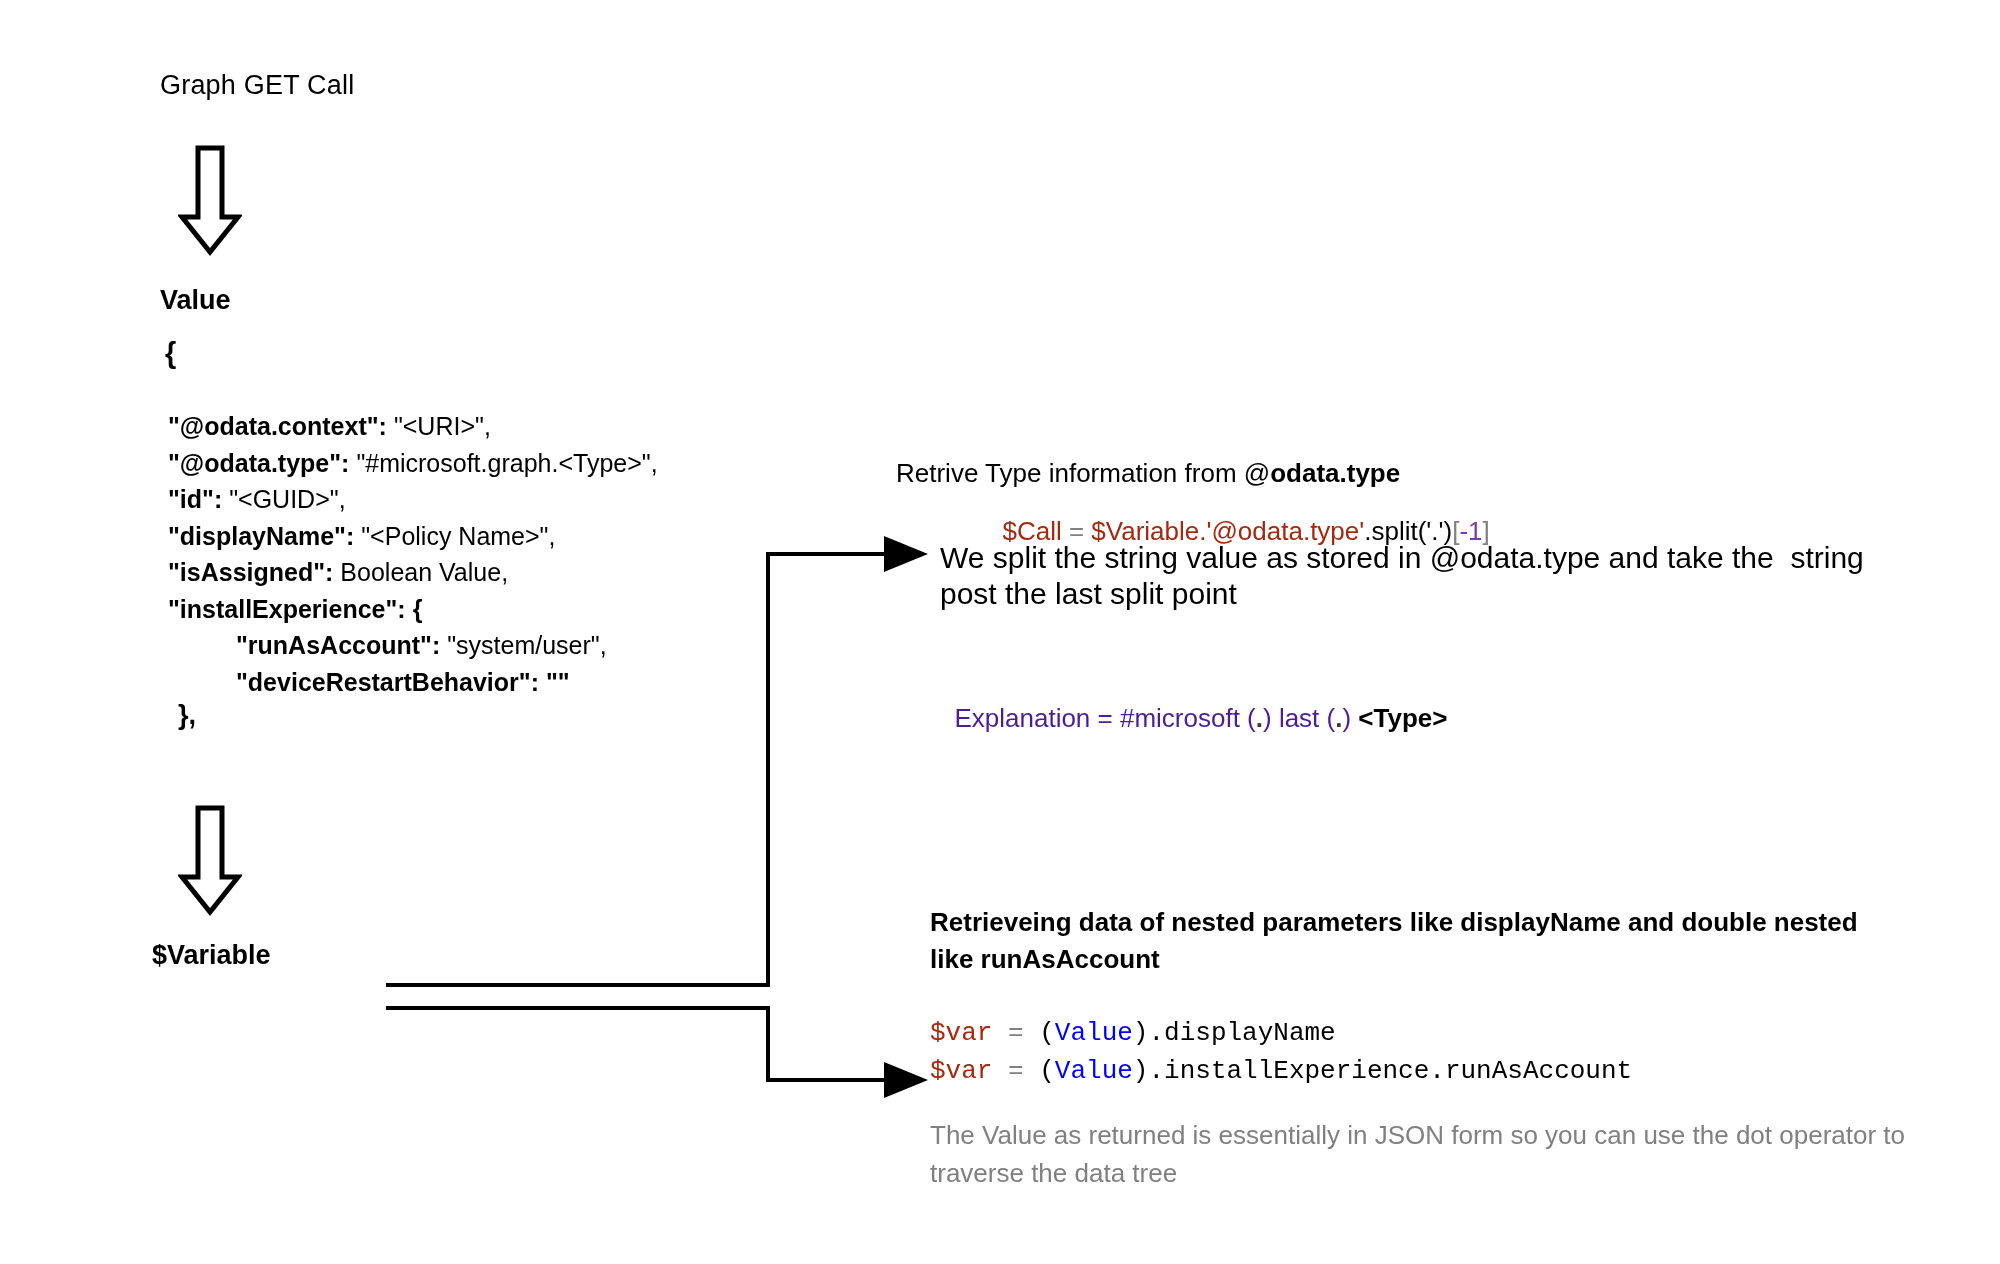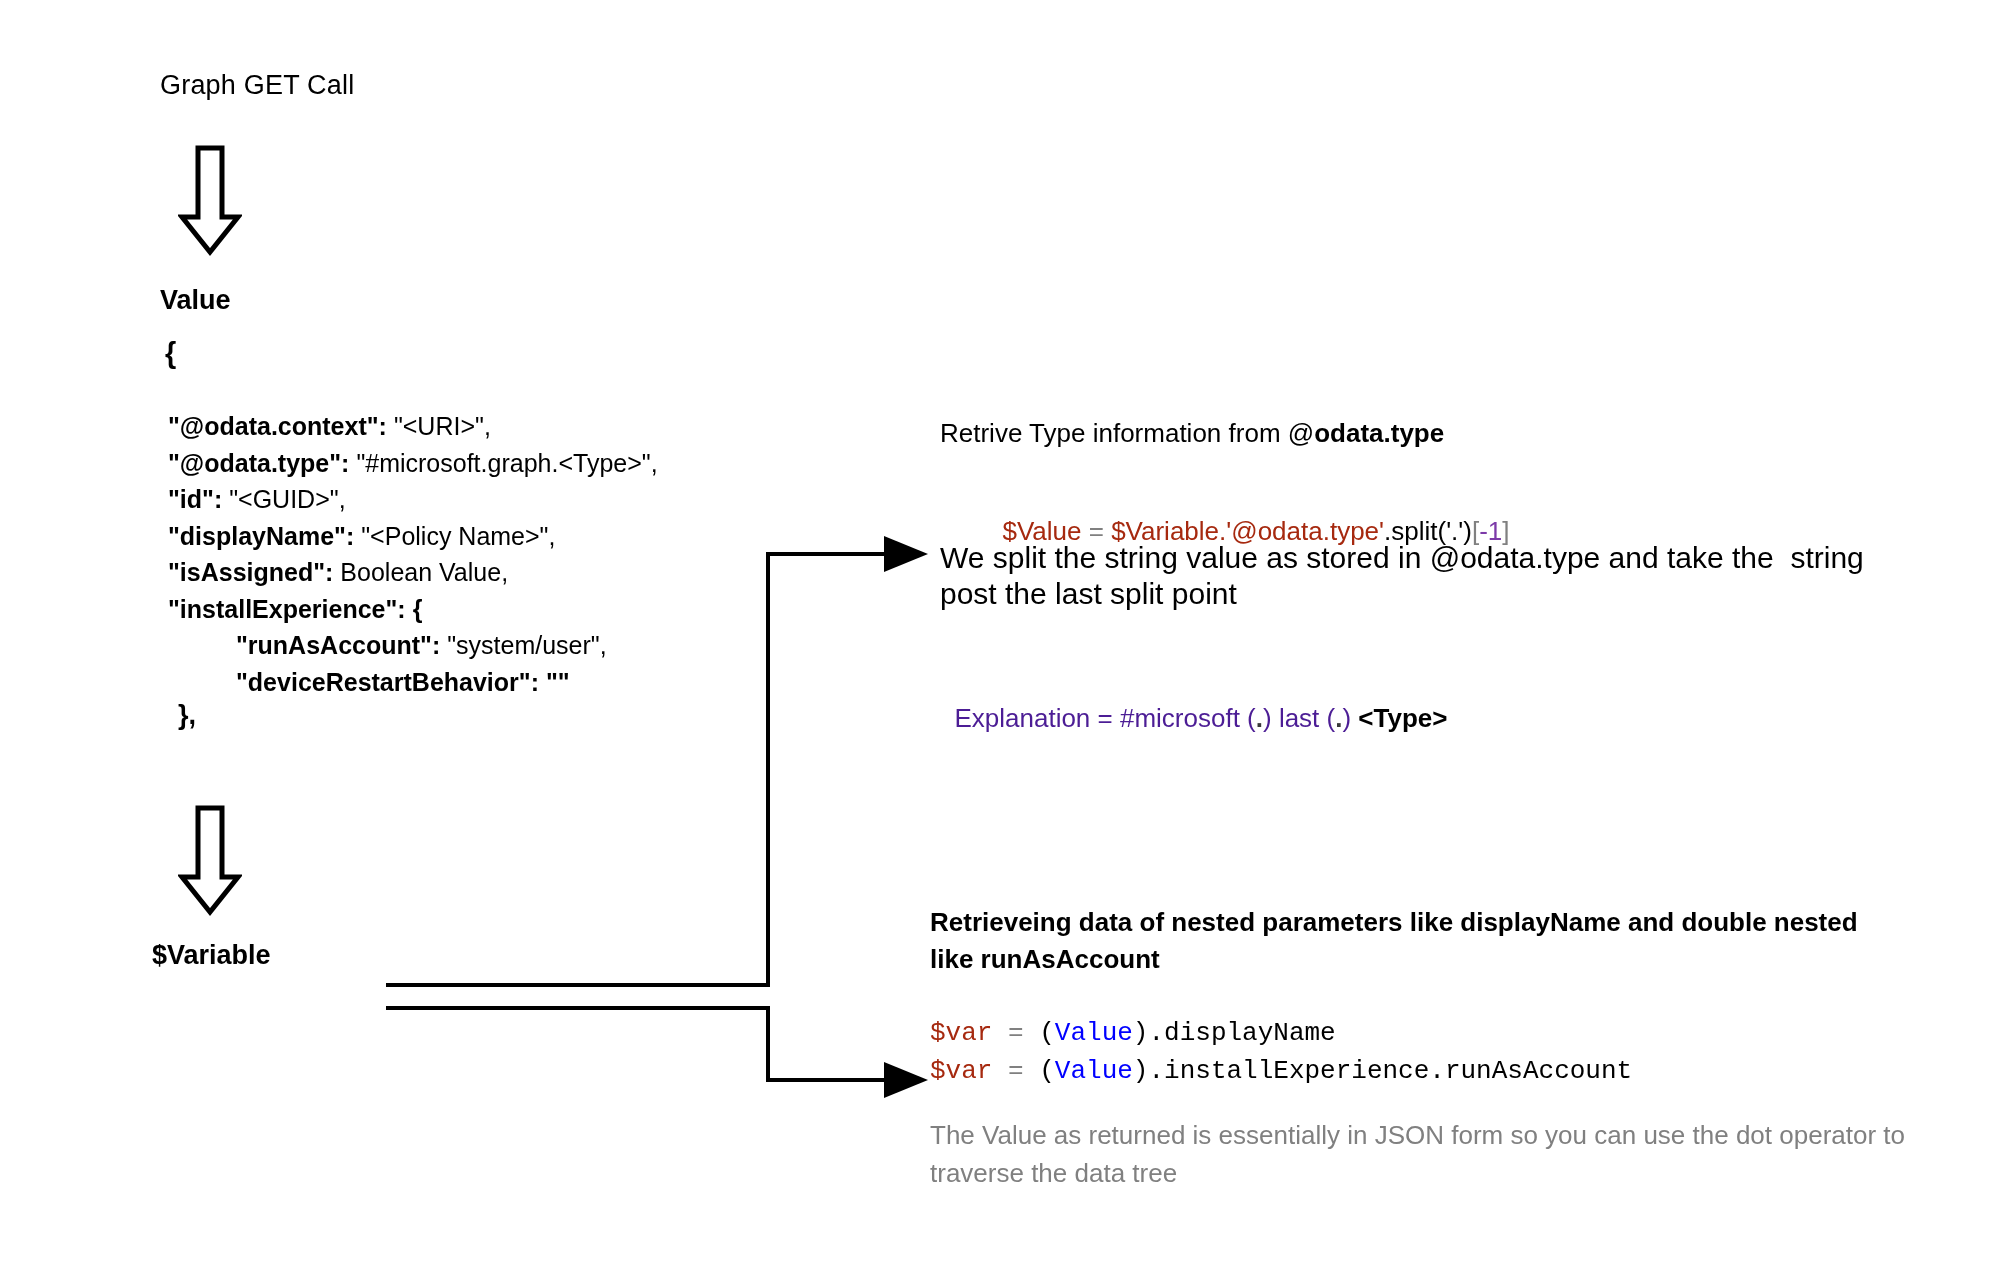--- a/index.html
+++ b/index.html
@@ -63,21 +63,21 @@
   #arrow-down-2 { left: 178px; top: 805px; }
 
   
   #connectors {
     left: 0; top: 0;
     width: 2000px; height: 1264px;
     pointer-events: none;
   }
 
   
-  .r { left: 940px; }
+  .r { left: 896px; margin-top: 40px; }
   #retrive-heading {
     top: 418px;
     font-size: 26px;
     width: 1000px;
   }
   #retrive-heading b { font-weight: bold; }
 
   #type-code {
     left: 988px; top: 485px;
     font-size: 26px;
@@ -165,21 +165,21 @@
 
 <div class="abs" id="brace-close">},</div>
 
 <div class="abs" id="variable-label">$Variable</div>
 
 <div class="abs r" id="retrive-heading">
   <span>Retrive Type information from @</span><b>odata.type</b>
 </div>
 
 <div class="abs" id="type-code">
-  <span class="c-red">$Value</span><span class="c-gray"> = </span><span class="c-red">$Variable.'@odata.type'</span><span class="c-black">.split('.')</span><span class="c-gray">[</span><span class="c-purple">-1</span><span class="c-gray">]</span>
+  <span class="c-red">$Call</span><span class="c-gray"> = </span><span class="c-red">$Variable.'@odata.type'</span><span class="c-black">.split('.')</span><span class="c-gray">[</span><span class="c-purple">-1</span><span class="c-gray">]</span>
 </div>
 
 <div class="abs" id="split-expl">We split the string value as stored in @odata.type and take the  string post the last split point</div>
 
 <div class="abs" id="explanation-line">
   <span class="gray">Explanation = #microsoft (</span><span class="dot">.</span><span class="gray">) last (</span><span class="dot">.</span><span class="gray">) </span><span class="type">&lt;Type&gt;</span>
 </div>
 
 <div class="abs" id="nested-heading">Retrieveing data of nested parameters like displayName and double nested like runAsAccount</div>
 

